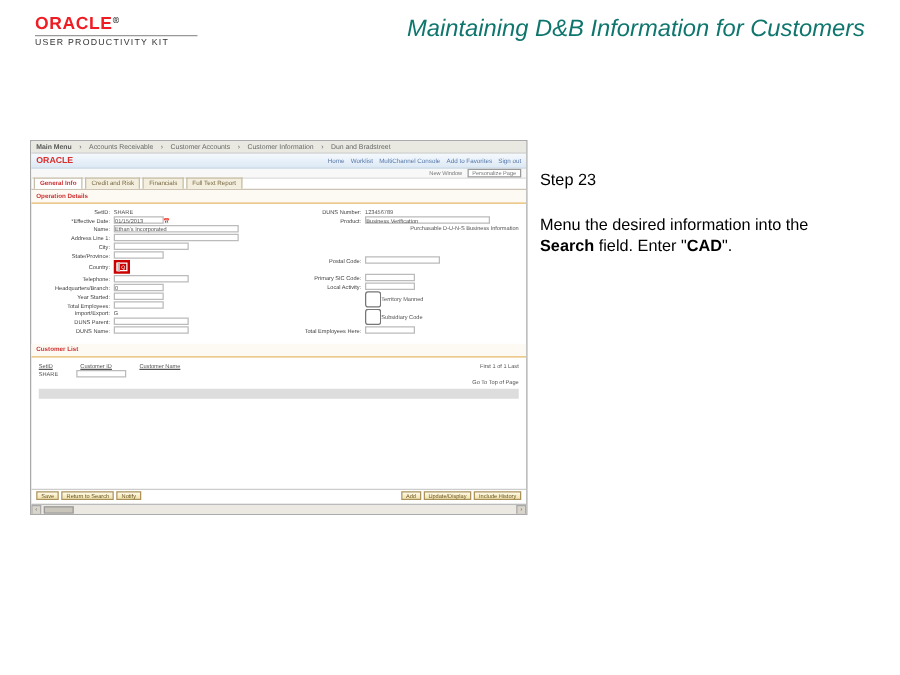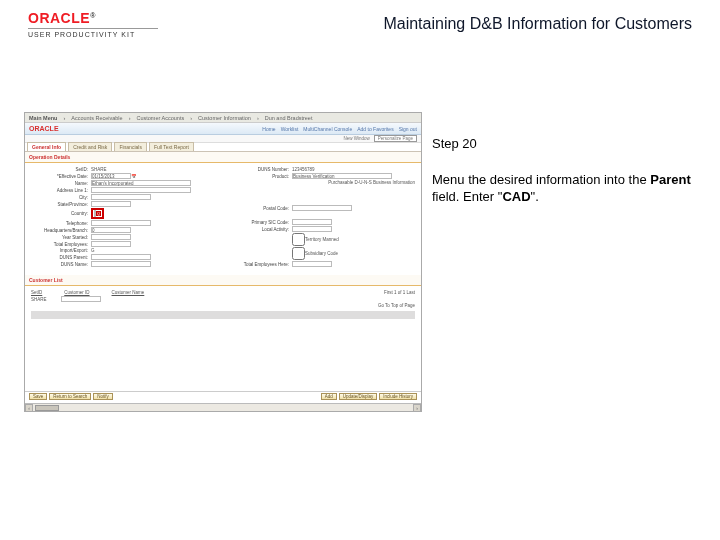--- a/index.html
+++ b/index.html
@@ -11,21 +11,21 @@
     position: relative;
     color: #000;
   }
   
   .hdr { position: absolute; top: 10px; left: 28px; right: 28px; display:flex; justify-content:space-between; align-items:center; }
   .logo { display:flex; flex-direction:column; }
   .logo-top { color:#ef1c24; font-weight:bold; font-size:14px; letter-spacing:0.5px; }
   .logo-r { color:#000; font-size:7px; vertical-align:super; }
   .logo-line { border-bottom:1px solid #999; width:130px; margin:2px 0; }
   .logo-sub { font-size:7px; letter-spacing:1px; color:#333; }
-  .title { font-size:16px; color:#0f172a; }
+  .title { font-size:19px; color:#0f766e;font-style:italic; }
 
   
   .instr { position:absolute; left:432px; top:135px; width:260px; font-size:13px; line-height:1.35; }
   .instr p { margin-bottom:18px; }
   .bold { font-weight:bold; }
 
   
   .shot { position:absolute; top:112px; left:24px; width:398px; height:300px; border:1px solid #aaa; background:#fff; font-size:5.5px; overflow:hidden; }
   .shot-topbar { height:10px; background:#e9e9e2; border-bottom:1px solid #ccc; display:flex; gap:6px; padding:0 4px; align-items:center; color:#666; }
   .shot-topbar span:first-child { font-weight:bold; color:#555; }
@@ -65,23 +65,23 @@
     <span>
       <span class="logo-top">ORACLE</span><span class="logo-r">®</span>
     </span>
     <span class="logo-line"></span>
     <span class="logo-sub">USER PRODUCTIVITY KIT</span>
   </div>
   <div class="title">Maintaining D&amp;B Information for Customers</div>
 </div>
 
 <div class="instr">
-  <p>Step 20</p>
+  <p>Step 23</p>
   <p>
-    <span>Menu the desired information into the </span><span class="bold">Parent</span><span> field. Enter "</span><span class="bold">CAD</span><span>".</span>
+    <span>Menu the desired information into the </span><span class="bold">Search</span><span> field. Enter "</span><span class="bold">CAD</span><span>".</span>
   </p>
 </div>
 
 <div class="shot">
   <div class="shot-topbar">
     <span>Main Menu</span>
     <span>›</span>
       <span>Accounts Receivable</span>
     <span>›</span>
       <span>Customer Accounts</span>

